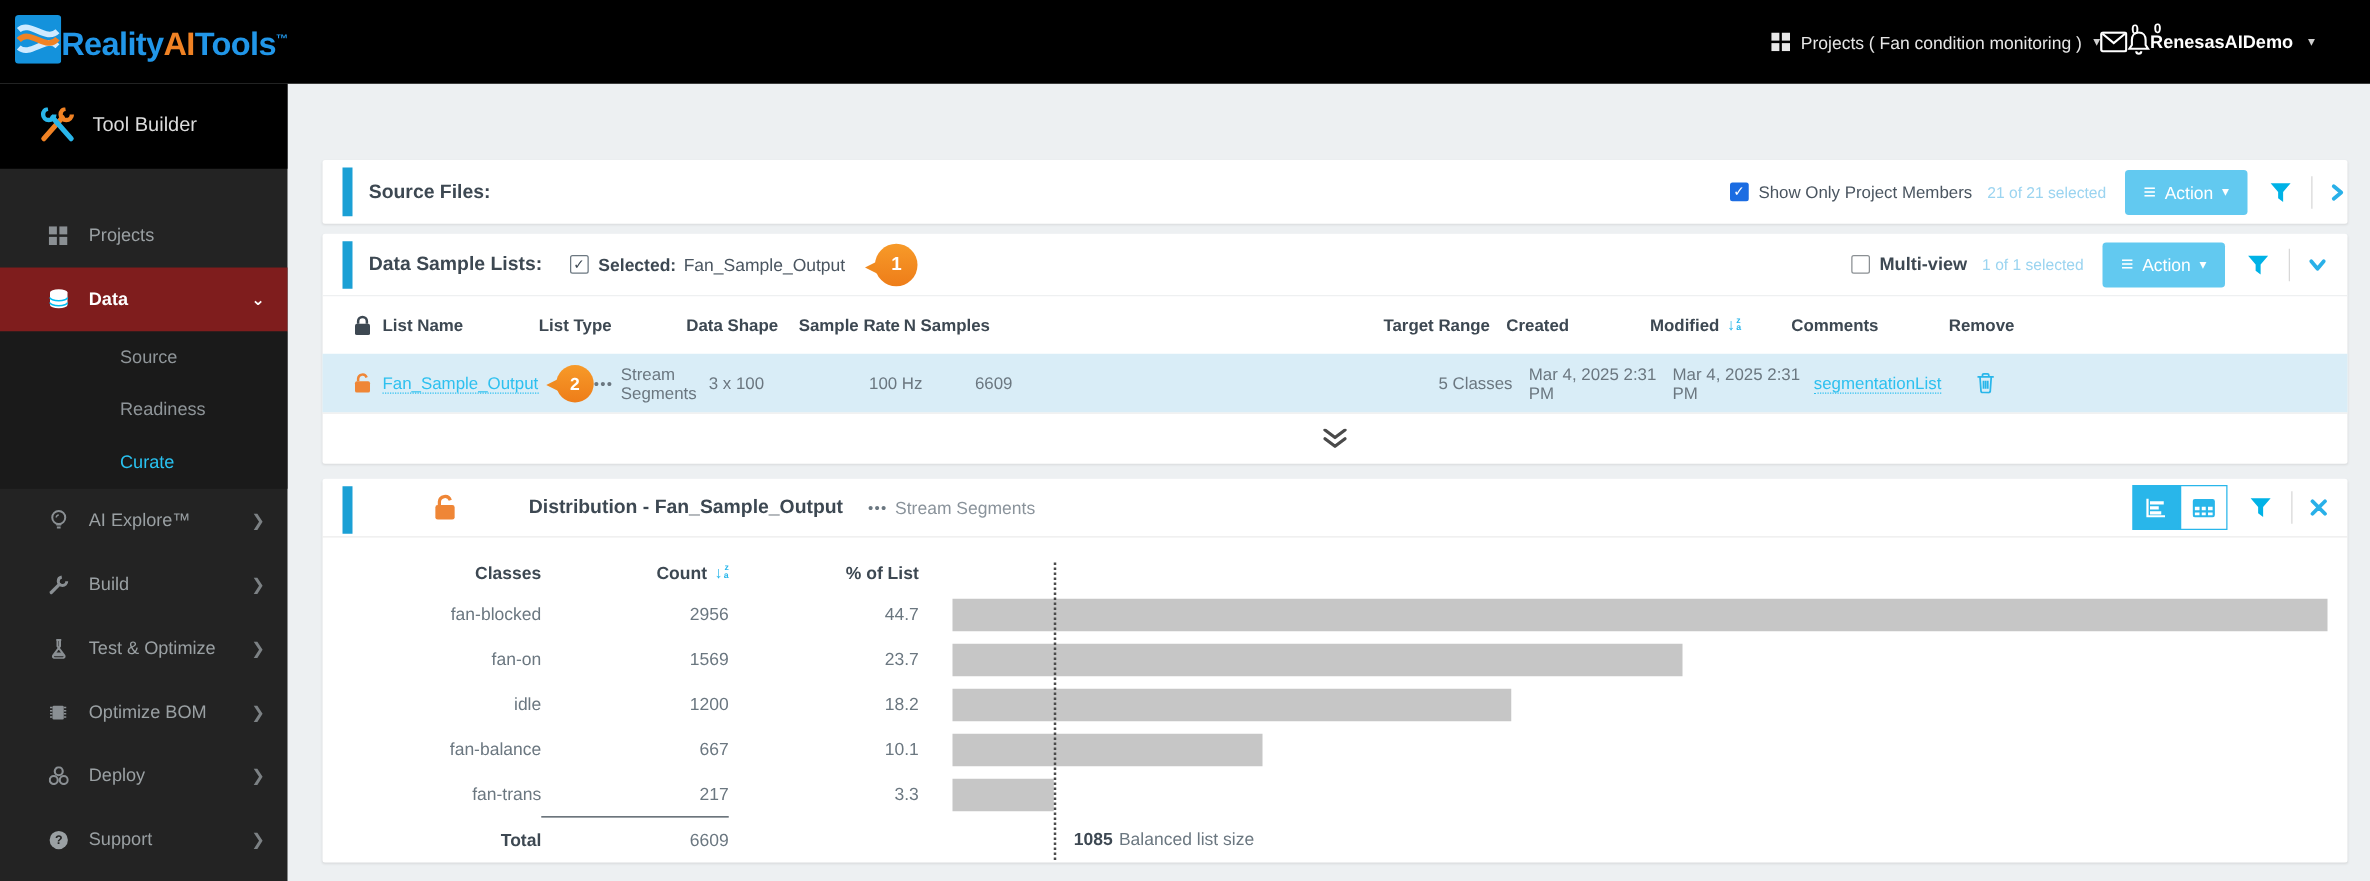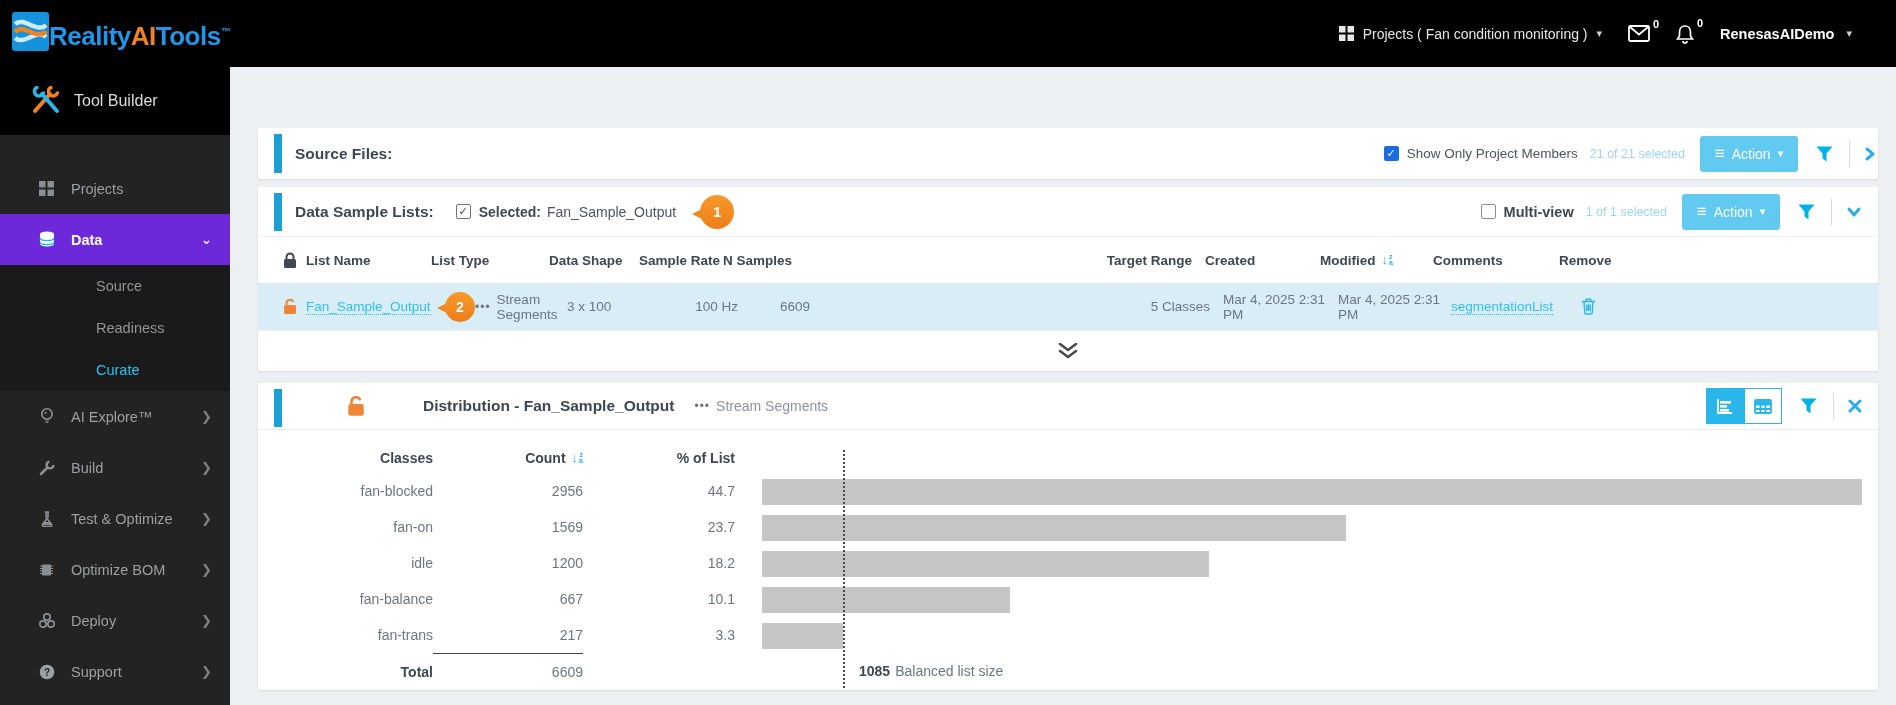--- a/index.html
+++ b/index.html
@@ -5,35 +5,35 @@
   * { box-sizing: border-box; margin: 0; padding: 0; }
   html,body { width:1896px; height:705px; overflow:hidden; }
   body { font-family:"Liberation Sans","DejaVu Sans",sans-serif; background:#edf0f2; position:relative; }
 
   
   .topbar { position:absolute; left:0; top:0; width:1896px; height:67px; background:#000; display:flex; align-items:center; z-index:30; }
   .logo-wrap { display:flex; align-items:flex-start; margin-left:12px; }
   .logo-text { font-size:26px; font-weight:bold; letter-spacing:-0.5px; line-height:40px; }
   .lt-blue { color:#2196e8; } .lt-orange { color:#f08224; }
   .tm { font-size:10px; color:#2196e8; vertical-align:super; font-weight:bold; }
-  .topbar-right { margin-left:auto; display:flex; align-items:center; margin-right:44px; gap:26px; }
+  .topbar-right { margin-left:auto; display:flex; align-items:center; margin-right:44px; }
   .proj-menu { display:flex; align-items:center; gap:9px; color:#e6e6e6; font-size:14px; cursor:pointer; }
   .caret { font-size:11px; color:#cfcfcf; }
   .icon-badge { position:relative; display:flex; }
   .badge0 { color:#fff; font-size:11px; font-weight:bold; position:absolute; top:-7px; right:-9px; }
   .user-menu { display:flex; align-items:center; gap:12px; color:#fff; font-weight:bold; font-size:14.5px; cursor:pointer; }
 
   
   .sidebar { position:absolute; left:0; top:67px; width:230px; height:638px; background:#232323; z-index:20; }
   .sb-header { height:68px; background:#000; display:flex; align-items:center; gap:12px; padding-left:30px; }
   .sb-header-label { color:#dcdcdc; font-size:16px; }
   .nav { padding-top:28px; }
   .nav-item { height:51px; display:flex; align-items:center; padding-left:38px; position:relative; color:#9aa0a3; font-size:14.5px; cursor:pointer; }
   .nav-item .nav-ic { width:17px; display:flex; justify-content:center; margin-right:16px; }
-  .nav-item.active { background:#6d28d9; color:#fff; font-weight:bold; }
+  .nav-item.active { background:#7f1d1d; color:#fff; font-weight:bold; }
   .nav-chev { position:absolute; right:18px; color:#7c8184; font-size:13px; font-weight:bold; }
   .nav-item.active .nav-chev { color:#fff; }
   .submenu { background:#1a1a1a; }
   .sub-item { height:42px; display:flex; align-items:center; padding-left:96px; color:#8f9599; font-size:14.5px; cursor:pointer; }
   .sub-item.active { color:#29c2f1; }
 
   
   .main { position:absolute; left:230px; top:67px; width:1666px; height:638px; background:#edf0f2; padding:61px 18px 0 28px; }
   .panel { background:#fff; border-radius:2px; box-shadow:0 1px 2px rgba(0,0,0,.09); position:relative; width:1620px; }
   .cyanbar { position:absolute; left:16px; top:6px; bottom:6px; width:8px; background:#1ba0d5; }

